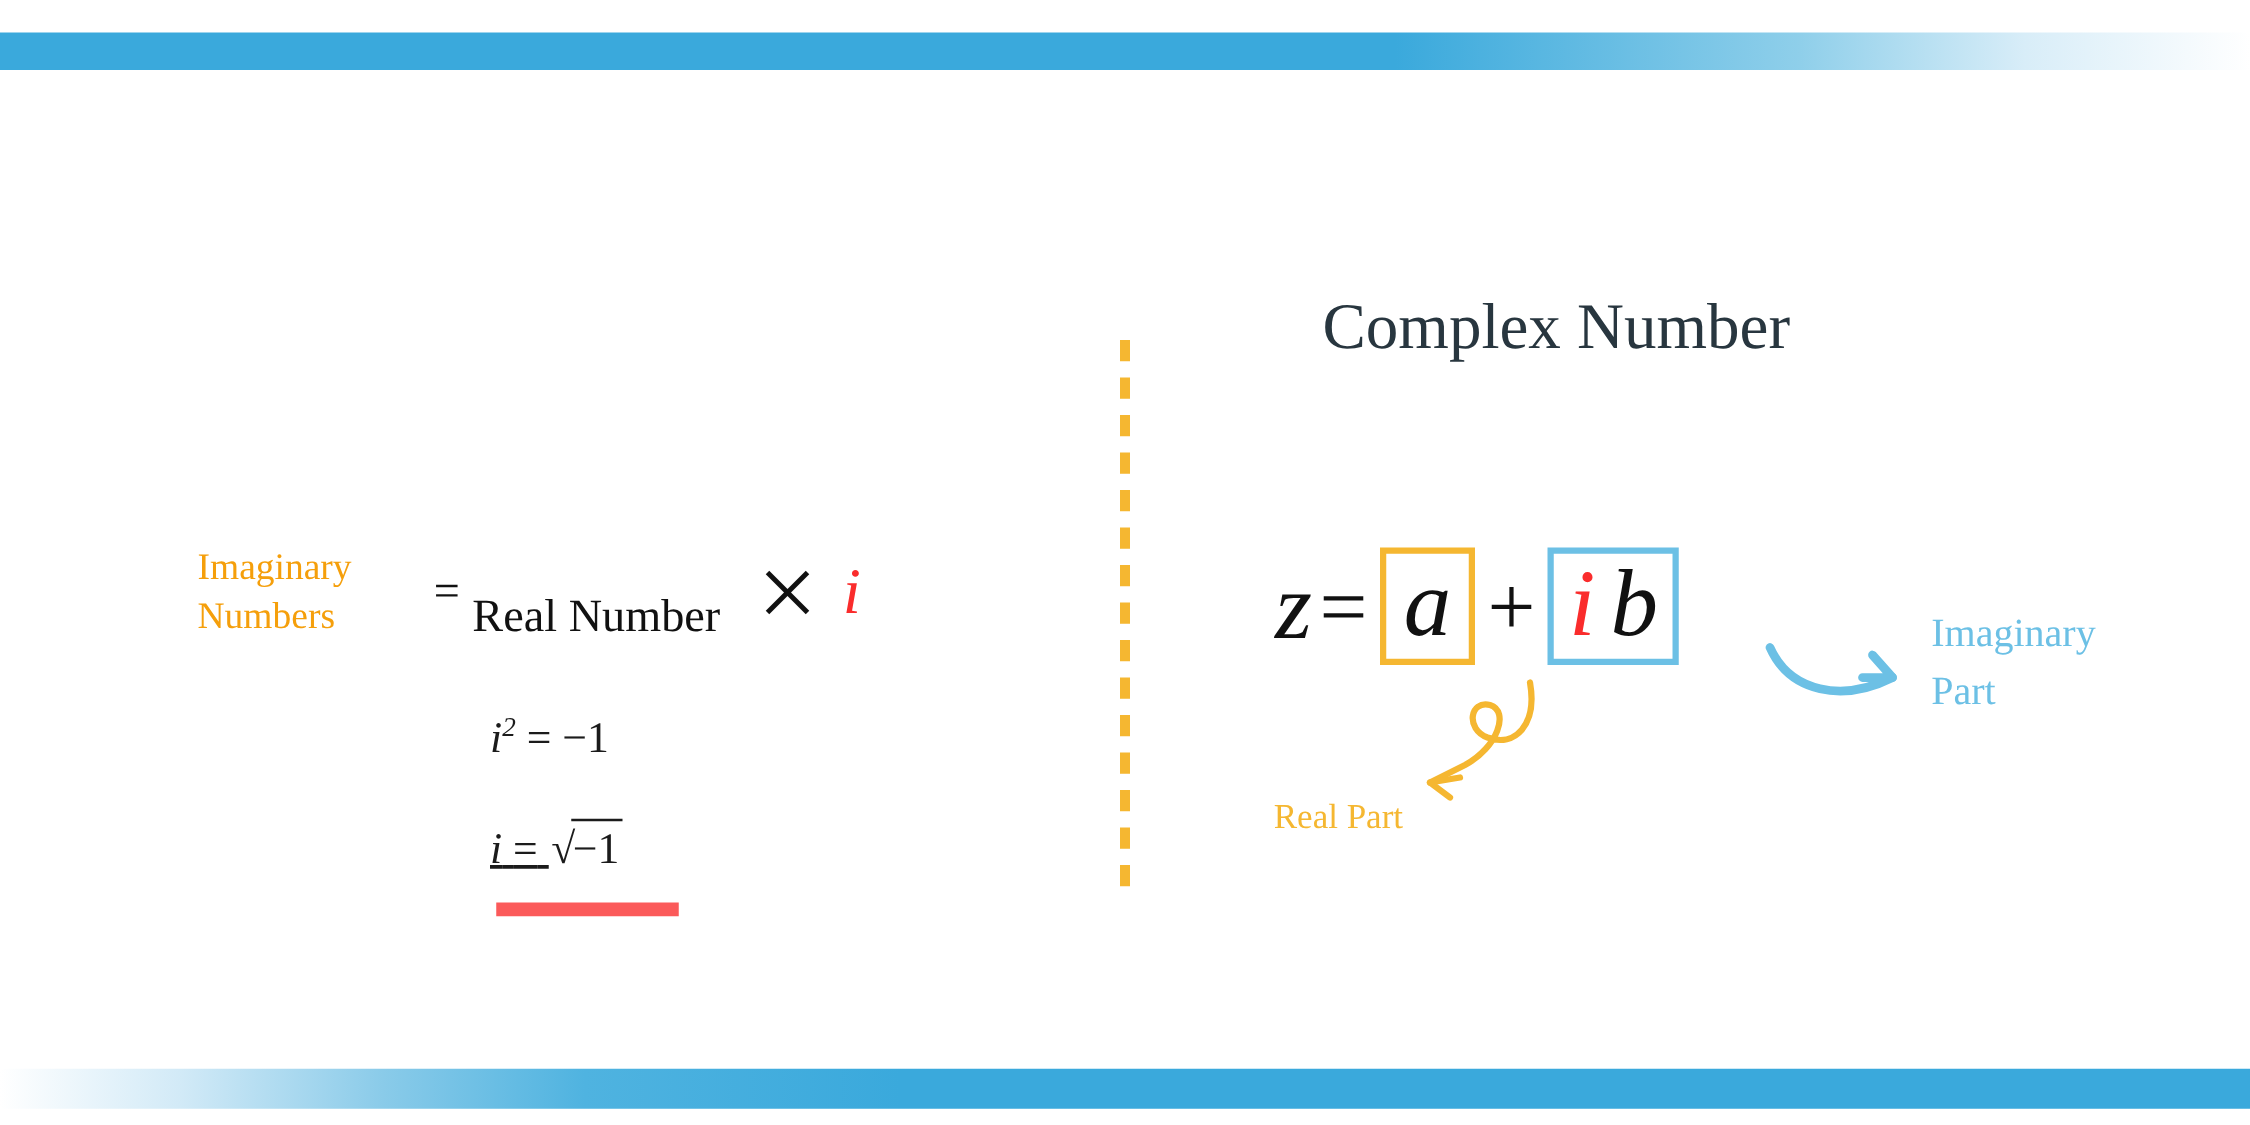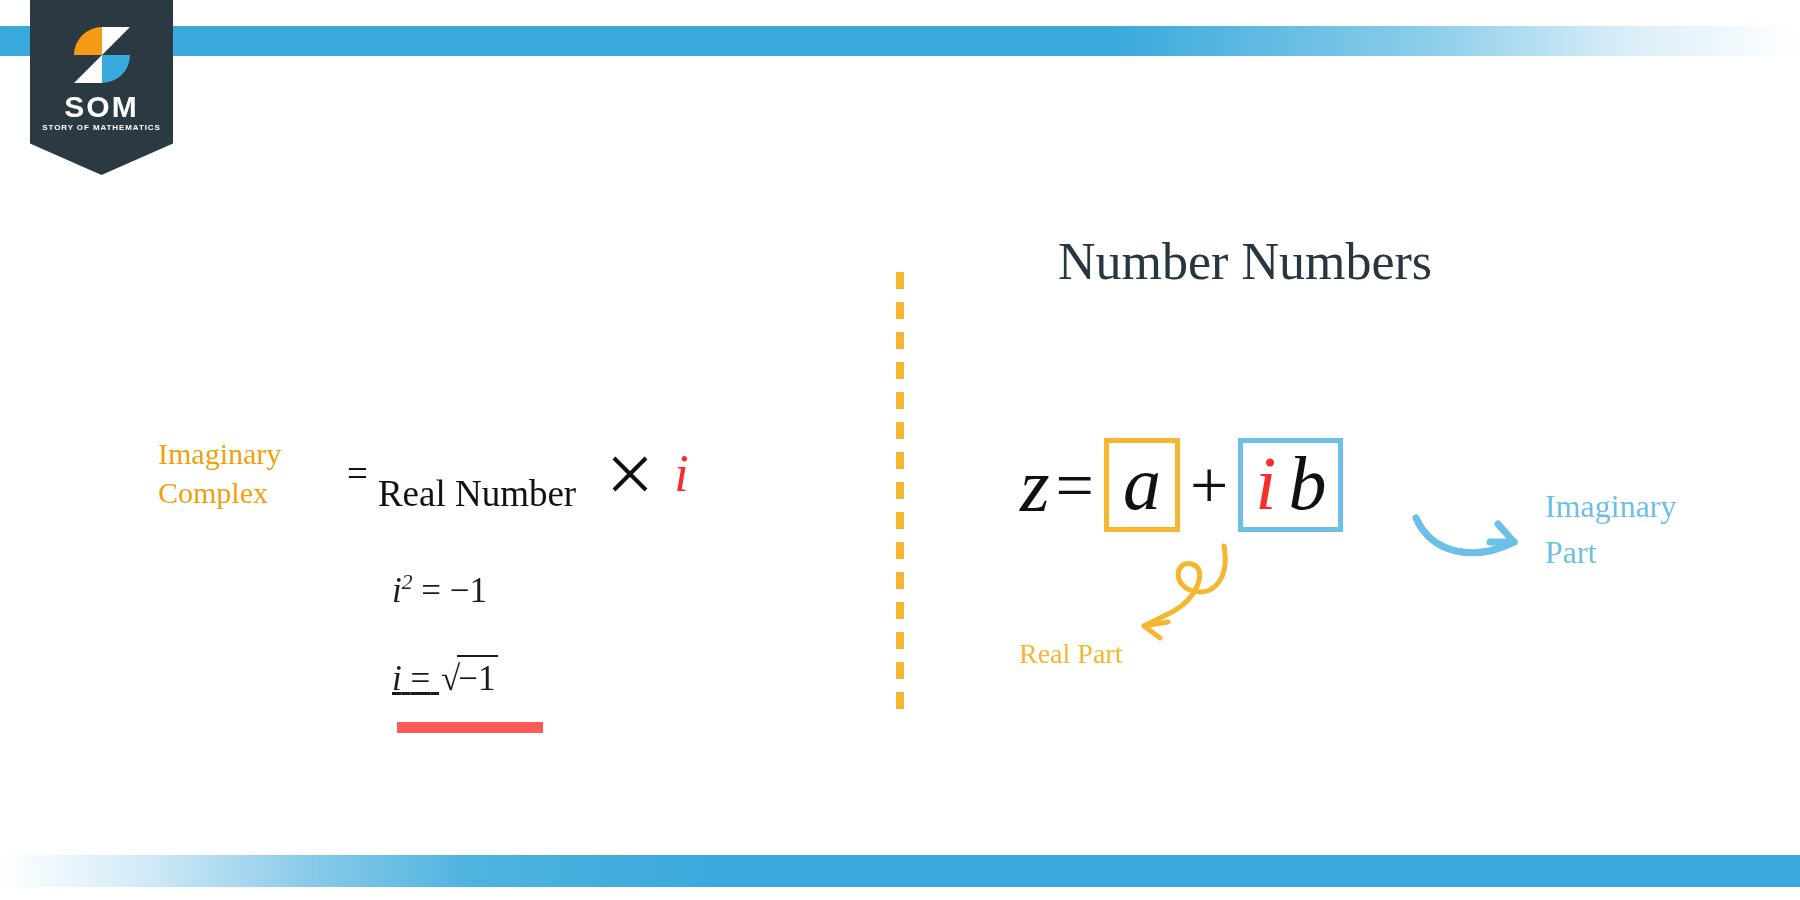--- a/index.html
+++ b/index.html
@@ -259,41 +259,31 @@
     white-space: nowrap;
   }
 </style>
 </head>
 <body>
 
 <div id="stage">
 
   <div class="banner-top"></div>
 
-  <div class="badge">
-    <svg class="badge-mark" viewBox="0 0 62 62">
-      <path d="M31 3 L31 31 L3 31 A28 28 0 0 1 31 3 Z" fill="#f59b16"></path>
-      <path d="M31 3 L59 3 L31 31 Z" fill="#ffffff"></path>
-      <path d="M31 31 L31 59 L3 59 Z" fill="#ffffff"></path>
-      <path d="M31 31 L59 31 A28 28 0 0 1 31 59 Z" fill="#3aa9dc"></path>
-    </svg>
-    <div class="badge-word">SOM</div>
-    <div class="badge-sub">STORY OF MATHEMATICS</div>
-  </div>
-
-  <div class="heading heading-right">Number Numbers</div>
+
+  <div class="heading heading-right">Complex Number</div>
 
   <svg class="divider" viewBox="0 0 8 450" preserveAspectRatio="none">
     <line x1="4" y1="0" x2="4" y2="450" stroke="#f5b731" stroke-width="8" stroke-dasharray="17 13" stroke-linecap="butt"></line>
   </svg>
 
   <div class="def-row">
     <div class="def-term">
       <div>Imaginary</div>
-      <div>Complex</div>
+      <div>Numbers</div>
     </div>
     <div class="def-equals">=</div>
     <div class="def-real">Real Number</div>
     <svg class="def-times" viewBox="0 0 40 40">
       <line x1="4" y1="4" x2="36" y2="36" stroke="#111111" stroke-width="4"></line>
       <line x1="36" y1="4" x2="4" y2="36" stroke="#111111" stroke-width="4"></line>
     </svg>
     <div class="def-i">i</div>
   </div>
 

